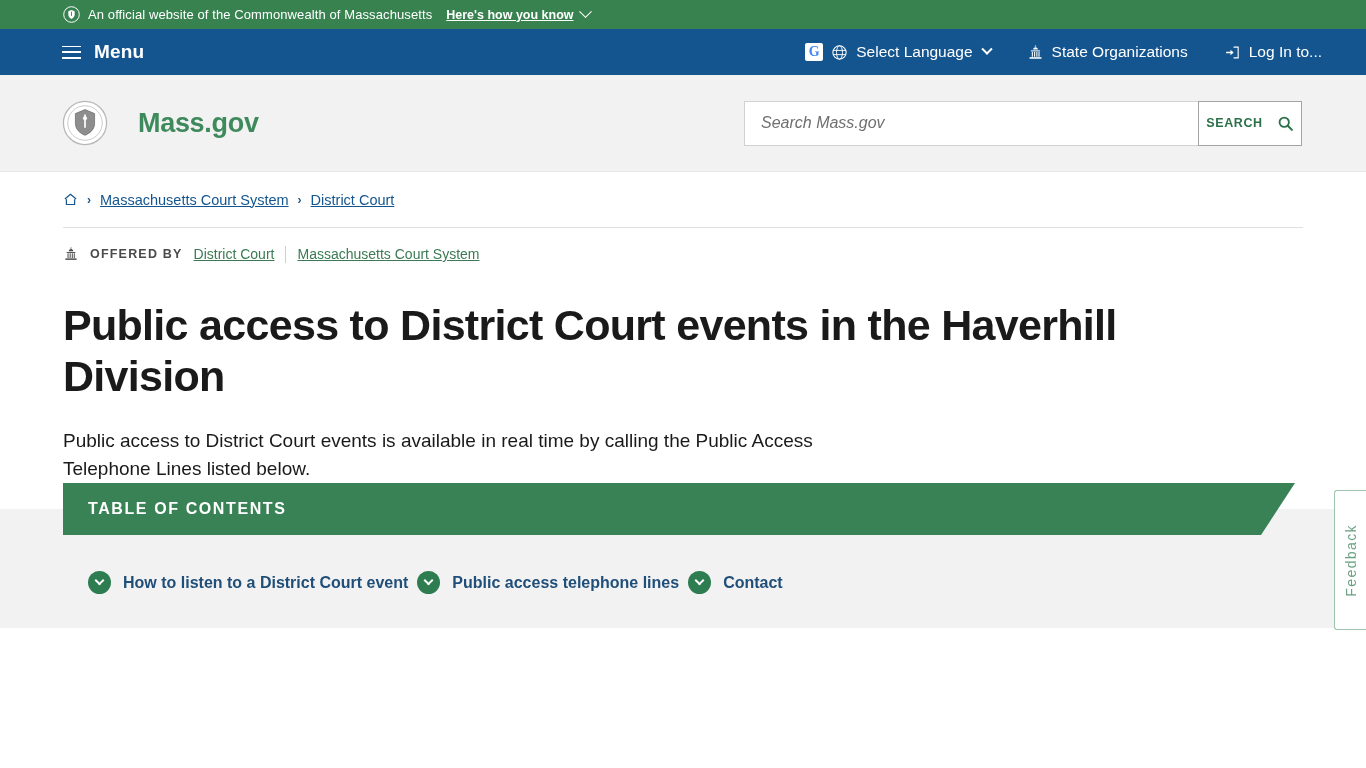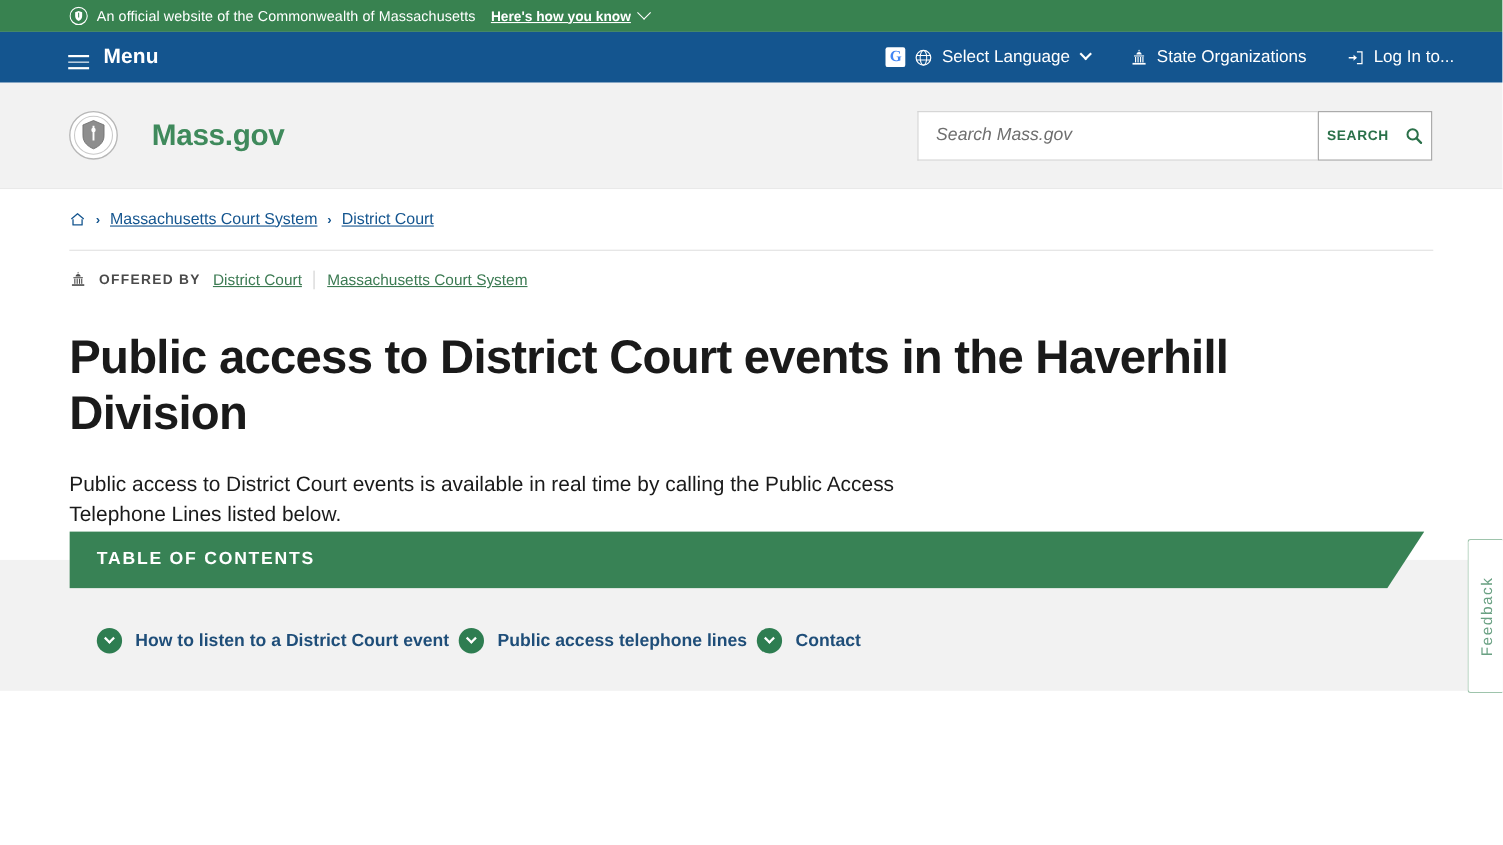--- a/index.html
+++ b/index.html
@@ -52,21 +52,21 @@
   .main-nav {
     height: 46px;
     background: #14558f;
     display: flex;
     align-items: center;
     color: #ffffff;
     position: relative;
   }
   .menu-btn {
     display: flex;
-    align-items: flex-end;
+    align-items: center;
     gap: 13px;
     padding-left: 62px;
     cursor: pointer;
   }
   .hamburger {
     width: 19px; height: 13px;
     display: flex; flex-direction: column; justify-content: space-between;
   }
   .hamburger span { display: block; height: 1.7px; background: #fff; width: 100%; }
   .menu-label { font-size: 19px; font-weight: bold; letter-spacing: 0.2px; }
@@ -130,21 +130,21 @@
     font-weight: bold;
     color: #3f8a5c;
     letter-spacing: -0.3px;
     margin-left: 17px;
   }
   .search-wrap {
     margin-left: auto;
     margin-right: 64px;
     display: flex;
     height: 45px;
-    width: 468px;
+    width: 558px;
   }
   .search-input {
     flex: 1;
     border: 1px solid #d2d2d2;
     border-right: none;
     background: #ffffff;
     padding: 0 16px;
     font-size: 16px;
     font-family: "Liberation Sans", sans-serif;
     color: #333;

